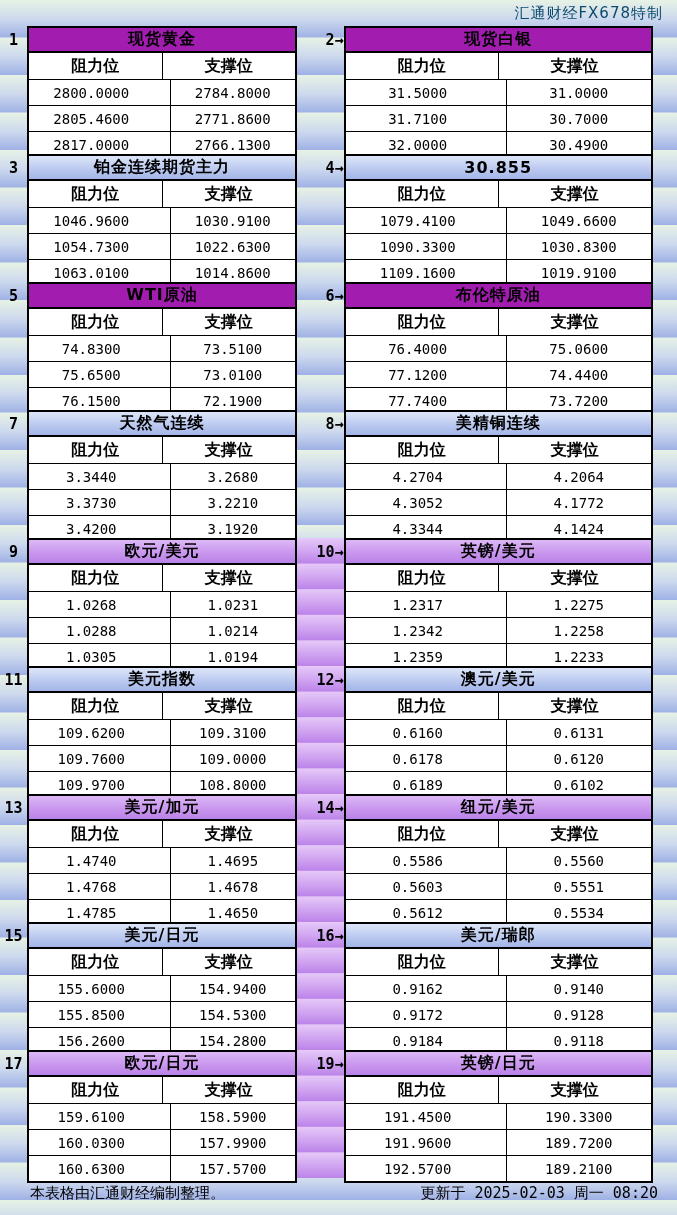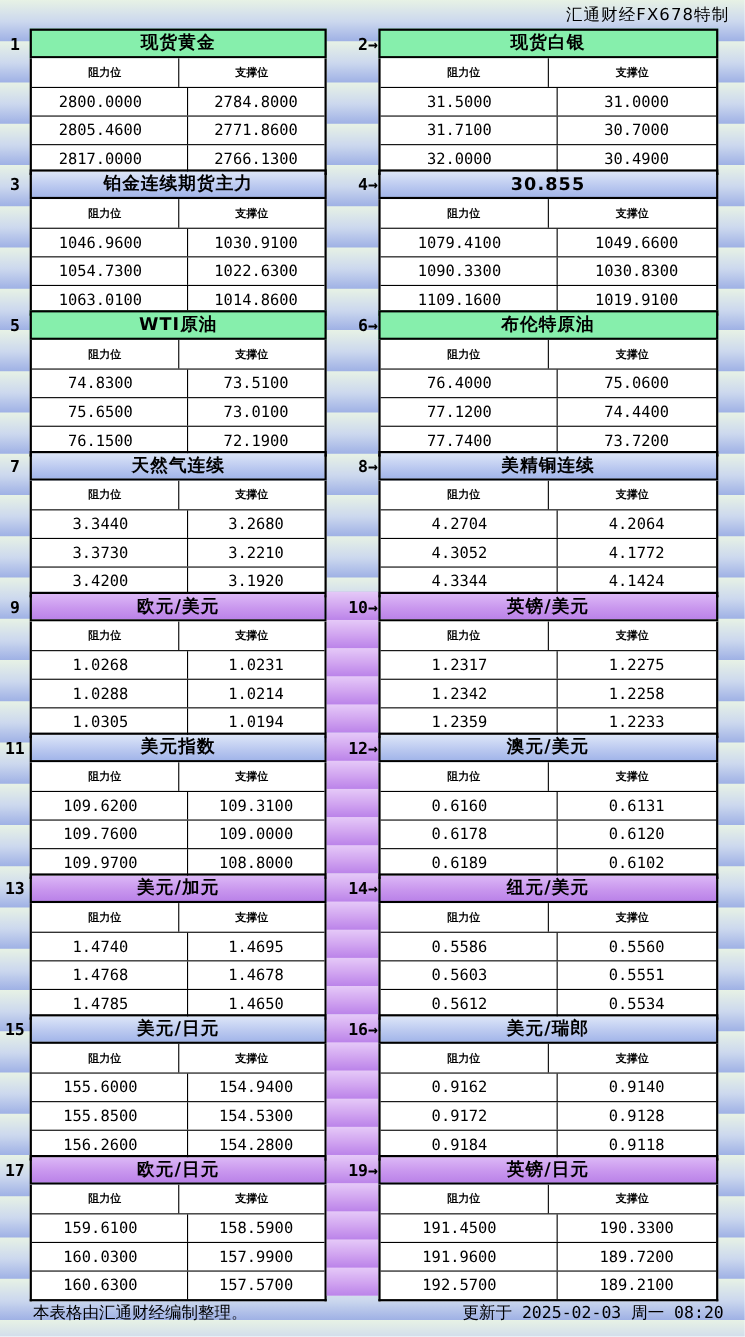--- a/index.html
+++ b/index.html
@@ -3,43 +3,43 @@
 <meta charset="utf-8">
 <style>
   html,body{margin:0;padding:0;}
   body{
     width:677px;height:1215px;overflow:hidden;position:relative;
     font-family:"DejaVu Sans",sans-serif;
     background-image:linear-gradient(180deg,#e7f2e5 0%,#ccd8ee 52%,#9fb1e5 100%);
     background-size:100% 37.5px;background-repeat:repeat-y;
   }
   .topbar{height:26px;display:flex;align-items:center;justify-content:flex-end;padding-right:14px;}
-  .brand{font-size:15px;color:#000000;letter-spacing:1px;}
+  .brand{font-size:15px;color:#0c4a6e;letter-spacing:1px;}
   .grid{position:absolute;top:26px;left:0;width:677px;}
   .block-row{display:flex;height:128px;}
   .lmargin{width:29px;display:flex;justify-content:center;}
   .gutter{width:50px;display:flex;justify-content:flex-end;}
   .gutter.purple{
     background-image:linear-gradient(180deg,#e5c9f8 0%,#d0a3f0 55%,#bb83e9 100%);
     background-size:100% 25.6px;background-repeat:repeat-y;
   }
   .rmargin{width:26px;}
   .numcell{height:27px;display:flex;align-items:center;font-family:"DejaVu Sans Mono","DejaVu Sans",monospace;
     font-weight:bold;font-size:15px;color:#000;white-space:nowrap;}
   .tb{width:290px;}
   .tb.right{width:332px;}
   .tb-title{box-sizing:border-box;height:27px;border:2px solid #000;
     display:flex;align-items:center;justify-content:center;
     font-weight:bold;font-size:16px;color:#000;letter-spacing:1px;}
-  .theme-yellow{background:#86efac;}
+  .theme-yellow{background:#a21caf;}
   .theme-blue{background:linear-gradient(180deg,#dde6f8 0%,#bccaf0 55%,#a2b5e9 100%);}
   .theme-purple{background:linear-gradient(180deg,#dcb8f6 0%,#c997ee 55%,#ba82e8 100%);}
   .tb-body{box-sizing:border-box;border:2px solid #000;border-top:0;background:#fff;}
   .tb-head{display:flex;height:26px;}
-  .tb-head .cell{font-weight:bold;font-size:10px;}
+  .tb-head .cell{font-weight:bold;font-size:16px;}
   .tb-row{display:flex;height:25px;border-top:1px solid #000;gap:16px;}
   .cell{flex:1;display:flex;align-items:center;justify-content:center;
     font-family:"DejaVu Sans Mono","DejaVu Sans",monospace;font-size:14px;color:#000;}
   .cell.c2{border-left:1px solid #000;}
   .footer{position:absolute;left:0;top:1178px;width:677px;height:30px;
     display:flex;align-items:center;justify-content:space-between;
     padding:0;font-size:15px;color:#000;}
   .footer .fl{padding-left:30px;}
   .footer .fr{padding-right:19px;font-family:"DejaVu Sans Mono","DejaVu Sans",monospace;}
 </style>

